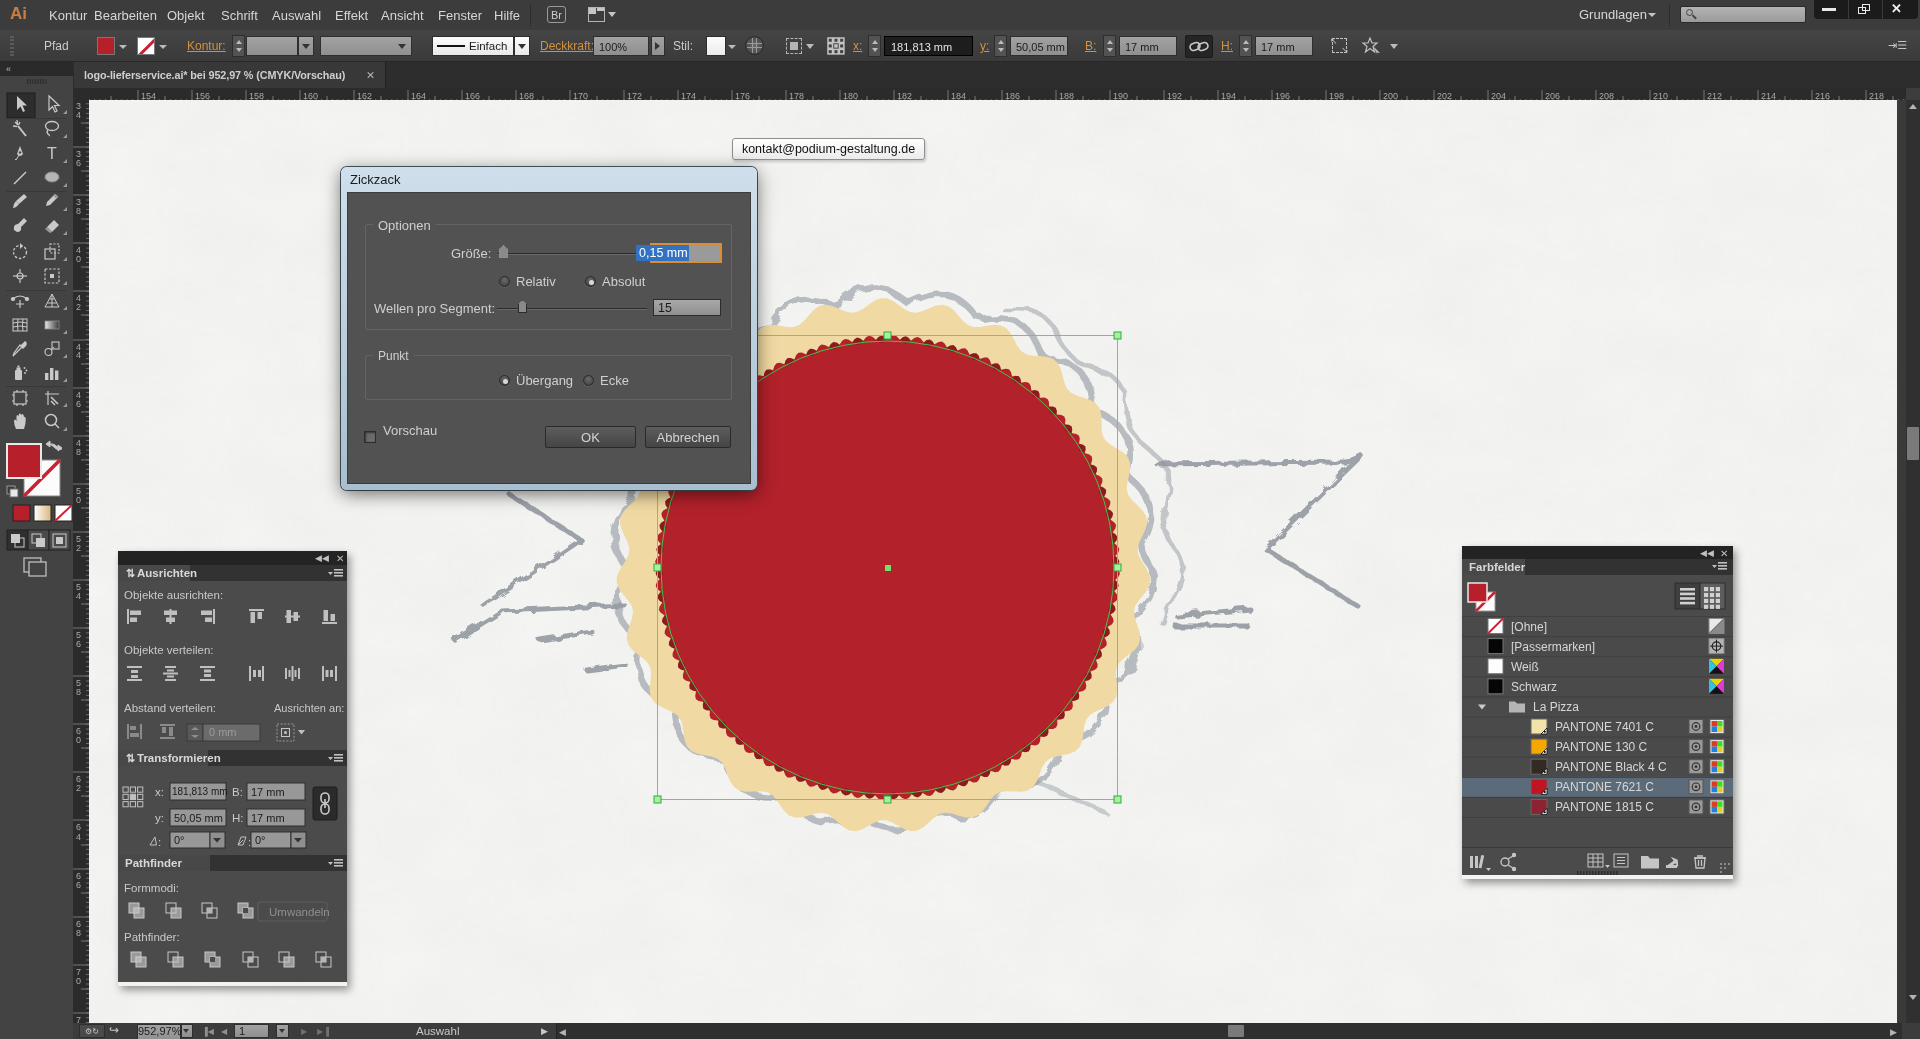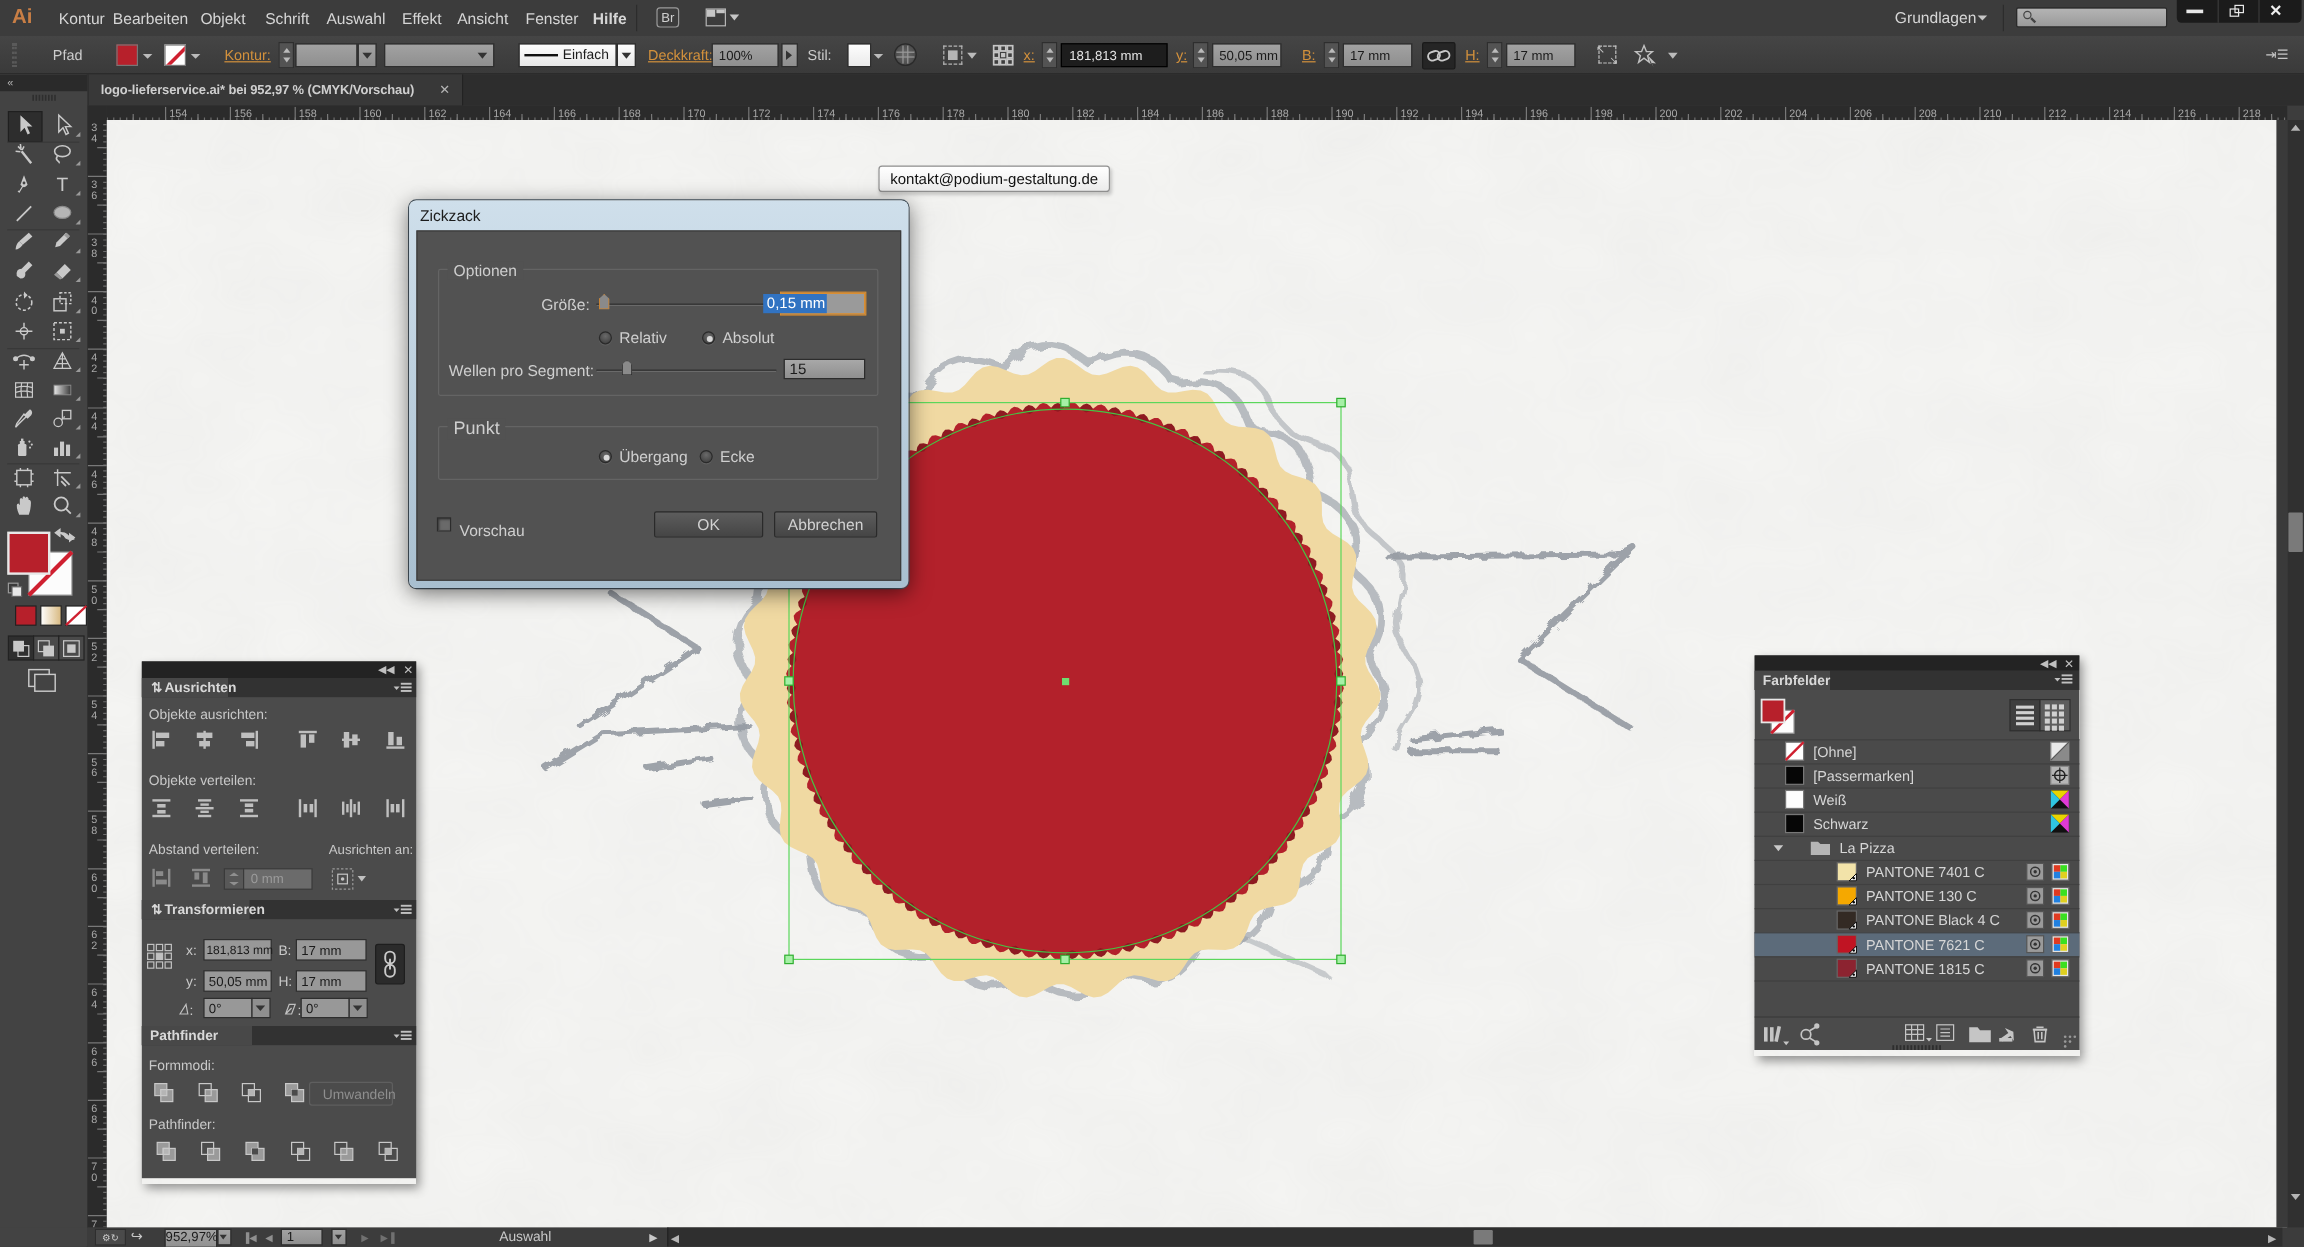--- a/index.html
+++ b/index.html
@@ -46,21 +46,21 @@
   <div id="menubar" class="abs">
     <span style="position:absolute;left:10px;top:4px;font-size:17px;font-weight:bold;color:#c87e45;">Ai</span>
     <span class="mi" style="left:49px;">Kontur</span>
     <span class="mi" style="left:94px;">Bearbeiten</span>
     <span class="mi" style="left:167px;">Objekt</span>
     <span class="mi" style="left:221px;">Schrift</span>
     <span class="mi" style="left:272px;">Auswahl</span>
     <span class="mi" style="left:335px;">Effekt</span>
     <span class="mi" style="left:381px;">Ansicht</span>
     <span class="mi" style="left:438px;">Fenster</span>
-    <span class="mi" style="left:494px;font-weight:bold;">Hilfe</span>
+    <span class="mi" style="left:494px;">Hilfe</span>
     <span style="position:absolute;left:530px;top:4px;width:1px;height:22px;background:#2c2c2c;"></span>
     <span style="position:absolute;left:547px;top:6px;width:19px;height:17px;border:1px solid #9a9a9a;border-radius:3px;color:#cfcfcf;font-size:11px;text-align:center;line-height:17px;">Br</span>
     <span style="position:absolute;left:588px;top:7px;width:17px;height:15px;border:1px solid #b5b5b5;background:#3c3c3c;"></span>
     <span style="position:absolute;left:589px;top:8px;width:7px;height:6px;background:#c5c5c5;"></span>
     <span style="position:absolute;left:597px;top:8px;width:7px;height:3px;background:#c5c5c5;"></span>
     <span style="position:absolute;left:608px;top:12px;border-left:4px solid transparent;border-right:4px solid transparent;border-top:5px solid #c5c5c5;"></span>
     <span style="position:absolute;left:1579px;top:7px;">Grundlagen</span>
     <span style="position:absolute;left:1648px;top:13px;border-left:4px solid transparent;border-right:4px solid transparent;border-top:4px solid #c5c5c5;"></span>
     <span style="position:absolute;left:1669px;top:4px;width:1px;height:22px;background:#2c2c2c;"></span>
     <span style="position:absolute;left:1680px;top:6px;width:126px;height:17px;background:linear-gradient(#b4b4b4,#9a9a9a);border:1px solid #2a2a2a;border-radius:2px;"></span>
@@ -960,23 +960,23 @@
 <div style="position:absolute;left:295px;top:78px;width:53px;height:16px;background:#3173c2;color:#fff;font-size:12.5px;padding-left:3px;line-height:16px;">0,15 mm</div>
 <div class="radio" style="left:158px;top:109px;"></div>
       <div class="dtext" style="left:175px;top:107px;">Relativ</div>
 <div class="radio sel" style="left:244px;top:109px;"></div>
       <div class="dtext" style="left:261px;top:107px;">Absolut</div>
 <div class="dtext" style="left:33px;top:134px;">Wellen pro Segment:</div>
 <div style="position:absolute;left:156px;top:140.5px;width:150px;height:2px;background:#2c2c2c;border-bottom:1px solid #6a6a6a;"></div>
 <div style="position:absolute;left:177px;top:133px;width:9px;height:13px;background:#8a8a8a;border:1.5px solid #2c2c2c;clip-path:polygon(50% 0,100% 32%,100% 100%,0 100%,0 32%);"></div>
 <div style="position:absolute;left:312px;top:132px;width:68px;height:17px;background:linear-gradient(#a8a8a8,#8f8f8f);border:1px solid #2c2c2c;color:#1b1b1b;font-size:12.5px;padding-left:4px;line-height:17px;">15</div>
 <div class="gbox" style="left:24px;top:188px;width:367px;height:45px;"></div>
-<div style="position:absolute;left:32px;top:182px;background:#525252;padding:0 5px;font-size:15px;color:#cfcfcf;">Punkt</div>
+<div style="position:absolute;left:32px;top:182px;background:#525252;padding:0 5px;font-size:12px;color:#cfcfcf;">Punkt</div>
 <div class="radio sel" style="left:158px;top:208px;"></div>
       <div class="dtext" style="left:175px;top:206px;">Übergang</div>
 <div class="radio" style="left:242px;top:208px;"></div>
       <div class="dtext" style="left:259px;top:206px;">Ecke</div>
 <div style="position:absolute;left:23px;top:264px;width:12px;height:12px;background:#6a6a6a;border:1px solid #2c2c2c;box-shadow:inset 1px 1px 2px rgba(0,0,0,.5);"></div>
-<div class="dtext" style="left:42px;top:268px;text-align:right;">Vorschau</div>
+<div class="dtext" style="left:42px;top:256px;text-align:right;">Vorschau</div>
 <div class="btn" style="left:204px;top:259px;width:91px;height:22px;line-height:21px;">OK</div>
 <div class="btn" style="left:304px;top:259px;width:86px;height:22px;line-height:21px;">Abbrechen</div>
 </div>
   </div>
 
 </body></html>

